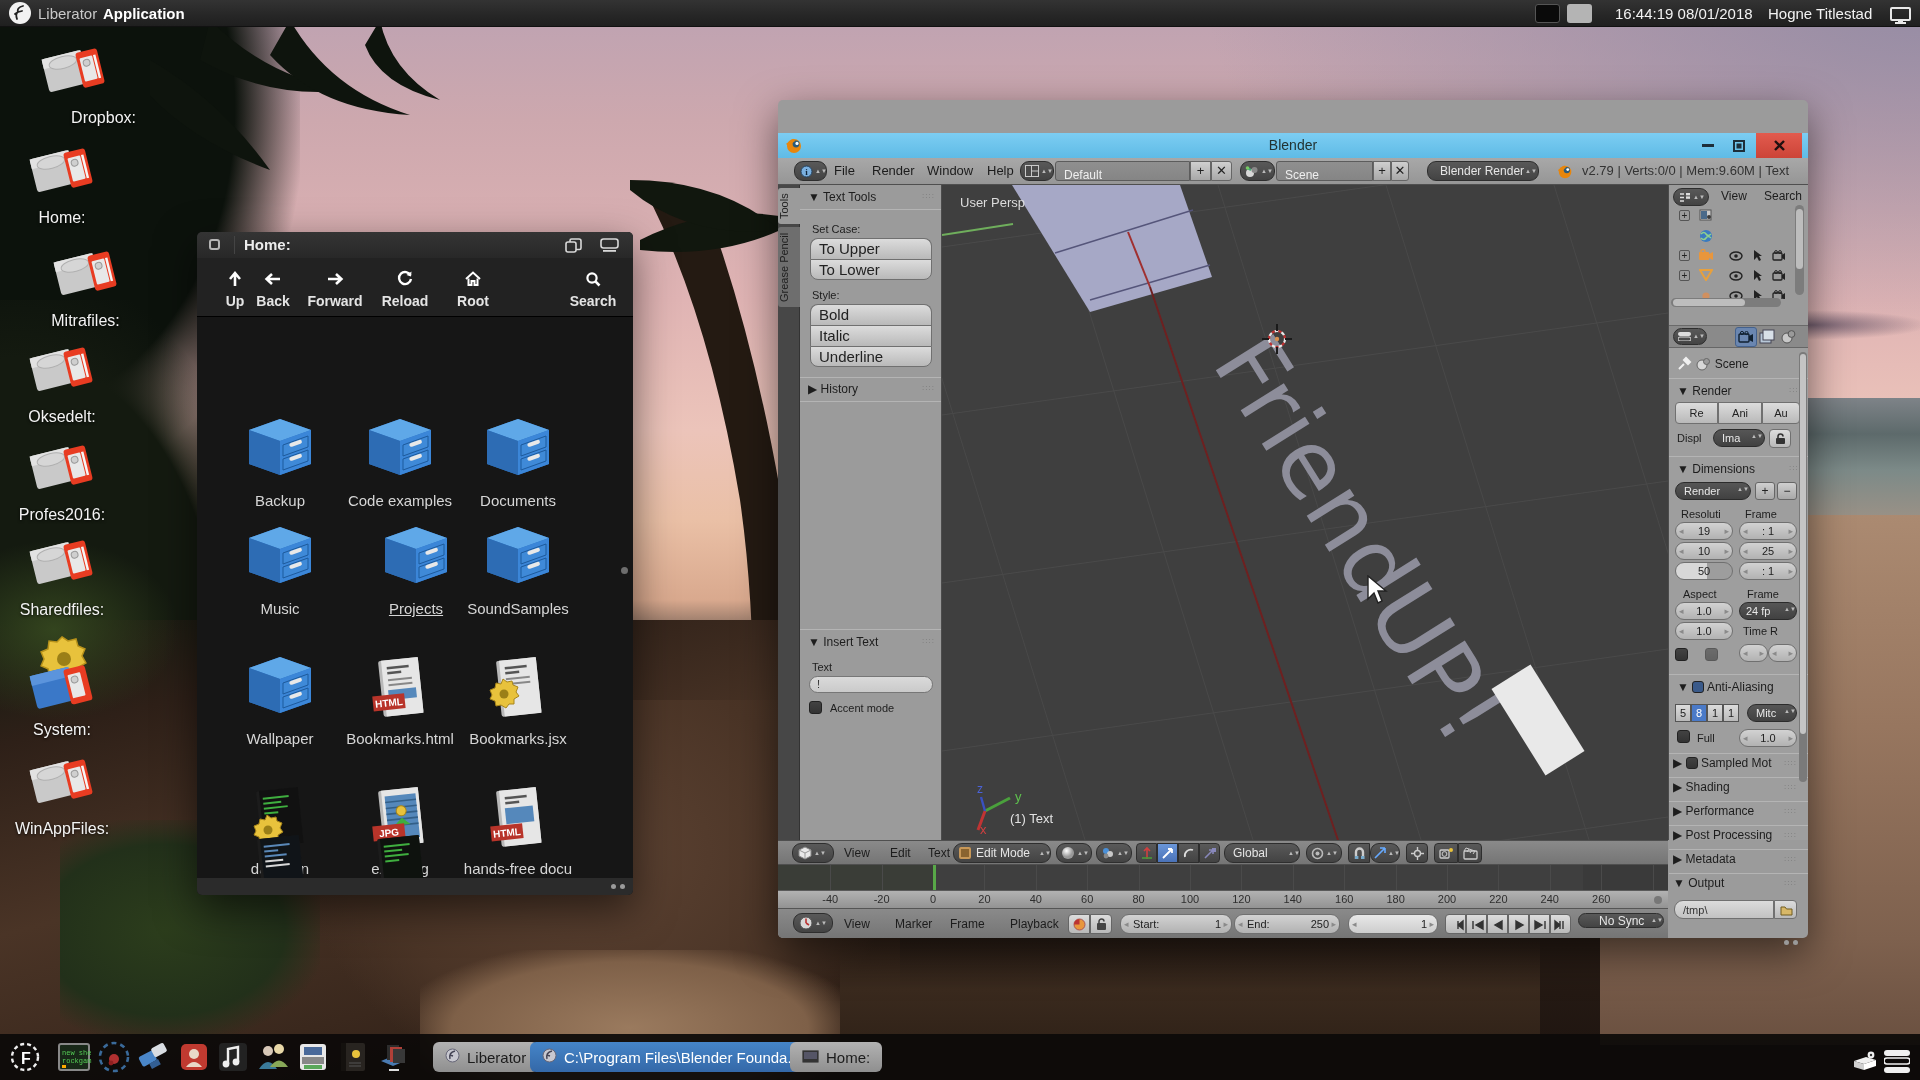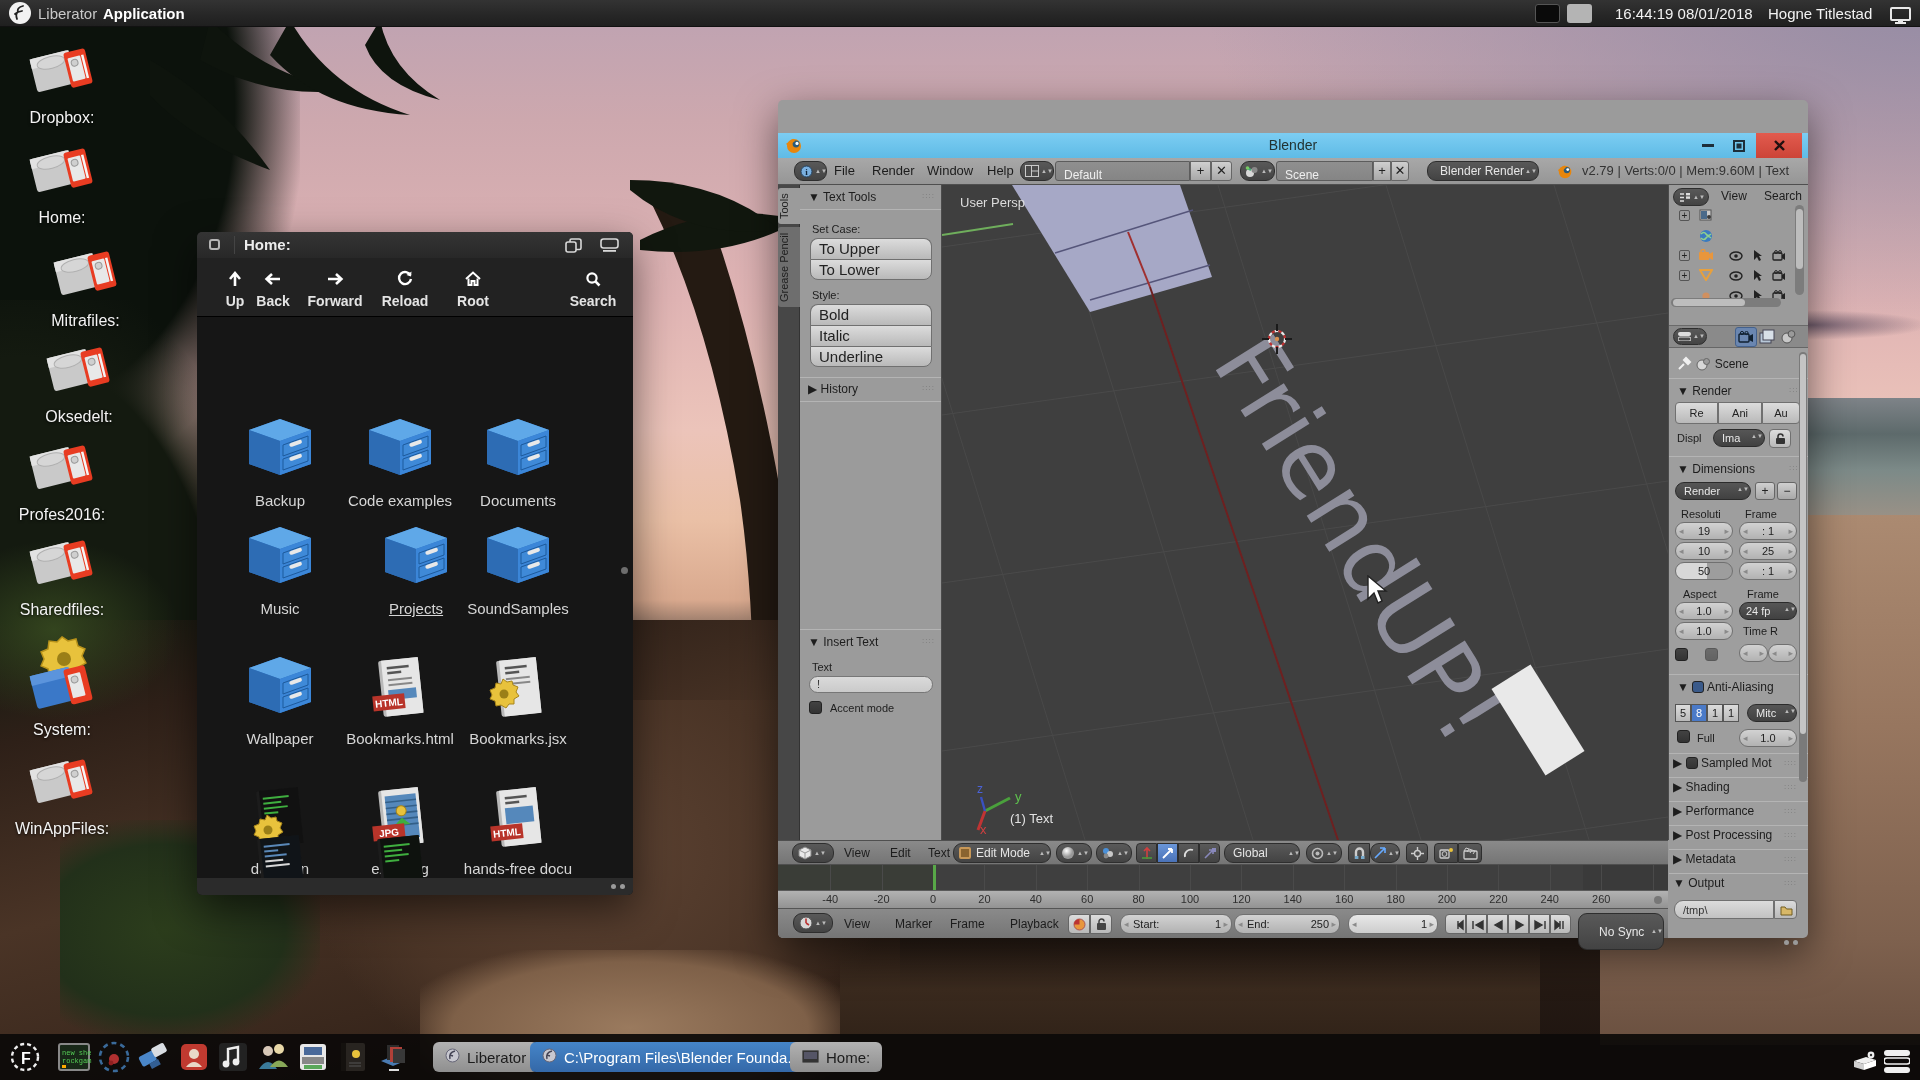--- a/index.html
+++ b/index.html
@@ -158,21 +158,21 @@
     <div class="tb-item" style="left:1890px;top:5px">
       <svg width="21" height="17" viewBox="0 0 21 17">
           <rect x="1" y="1" width="19" height="12" rx="1" fill="none" stroke="#e8e8e8" stroke-width="2"></rect>
           <rect x="8" y="13" width="5" height="2" fill="#e8e8e8"></rect>
           <rect x="5" y="15" width="11" height="2" fill="#e8e8e8"></rect>
         </svg>
     </div>
   </div>
 
   <div id="deskicons">
-      <div class="desk-icon" style="left: 0px; top: 44px;">
+      <div class="desk-icon" style="left: 12px; top: 44px; text-align: right;">
         <svg class="ic" width="76" height="59.28" viewBox="0 0 76 59">
     <g transform="rotate(-14 38 30)">
       <rect x="10" y="8" width="40" height="34" rx="3" fill="#c9c9c9"></rect>
       <rect x="10" y="8" width="40" height="10" fill="#e2e2e2"></rect>
       <ellipse cx="30" cy="16" rx="14" ry="6" fill="#d6d6d6" stroke="#b0b0b0"></ellipse>
       <rect x="44" y="10" width="22" height="36" rx="3" fill="#e83c22"></rect>
       <rect x="47" y="16" width="13" height="24" rx="1" fill="#e8e8e8"></rect>
       <rect x="61" y="16" width="2.5" height="24" fill="#f5f5f5"></rect>
       <circle cx="53" cy="22" r="3.4" fill="#cfcfcf" stroke="#999"></circle>
     </g>
@@ -200,21 +200,21 @@
       <rect x="10" y="8" width="40" height="10" fill="#e2e2e2"></rect>
       <ellipse cx="30" cy="16" rx="14" ry="6" fill="#d6d6d6" stroke="#b0b0b0"></ellipse>
       <rect x="44" y="10" width="22" height="36" rx="3" fill="#e83c22"></rect>
       <rect x="47" y="16" width="13" height="24" rx="1" fill="#e8e8e8"></rect>
       <rect x="61" y="16" width="2.5" height="24" fill="#f5f5f5"></rect>
       <circle cx="53" cy="22" r="3.4" fill="#cfcfcf" stroke="#999"></circle>
     </g>
         </svg>
         <div>Mitrafiles:</div>
       </div>
-      <div class="desk-icon" style="left: 0px; top: 343px; margin-left: 17px;">
+      <div class="desk-icon" style="left: 0px; top: 343px;">
         <svg class="ic" width="76" height="59.28" viewBox="0 0 76 59">
     <g transform="rotate(-14 38 30)">
       <rect x="10" y="8" width="40" height="34" rx="3" fill="#c9c9c9"></rect>
       <rect x="10" y="8" width="40" height="10" fill="#e2e2e2"></rect>
       <ellipse cx="30" cy="16" rx="14" ry="6" fill="#d6d6d6" stroke="#b0b0b0"></ellipse>
       <rect x="44" y="10" width="22" height="36" rx="3" fill="#e83c22"></rect>
       <rect x="47" y="16" width="13" height="24" rx="1" fill="#e8e8e8"></rect>
       <rect x="61" y="16" width="2.5" height="24" fill="#f5f5f5"></rect>
       <circle cx="53" cy="22" r="3.4" fill="#cfcfcf" stroke="#999"></circle>
     </g>
@@ -1079,21 +1079,21 @@
           </svg></span>
         <span class="abs" style="left:730px;top:5px;width:21px;height:20px;background:linear-gradient(180deg,#dcdcdc,#b9b9b9);border:1px solid #666;border-radius:0"><svg width="15" height="12" viewBox="0 0 15 12" style="margin:4px 3px" fill="#333" stroke="#333" stroke-width="1.4">
             <path d="M4 2 L11 6 L4 10 Z"></path>
           </svg></span>
         <span class="abs" style="left:751px;top:5px;width:21px;height:20px;background:linear-gradient(180deg,#dcdcdc,#b9b9b9);border:1px solid #666;border-radius:0"><svg width="15" height="12" viewBox="0 0 15 12" style="margin:4px 3px" fill="#333" stroke="#333" stroke-width="1.4">
             <path d="M2 2 L9 6 L2 10 Z M12 2 V10"></path>
           </svg></span>
         <span class="abs" style="left:772px;top:5px;width:21px;height:20px;background:linear-gradient(180deg,#dcdcdc,#b9b9b9);border:1px solid #666;border-radius:0 4px 4px 0"><svg width="15" height="12" viewBox="0 0 15 12" style="margin:4px 3px" fill="#333" stroke="#333" stroke-width="1.4">
             <path d="M6 2 V10 M1 2 L6 6 L1 10 Z M9 2 V10"></path>
           </svg></span>
-        <span class="dd abs" style="left:800px;top:4px;width:86px;height:37px;padding-left:20px">No Sync<span class="stepper" style="margin-left:auto;margin-right:3px"></span></span>
+        <span class="dd abs" style="left:800px;top:4px;width:86px;height:15px;padding-left:20px">No Sync<span class="stepper" style="margin-left:auto;margin-right:3px"></span></span>
       </div>
     <div class="dots" style="right:10px;bottom:-7px">
         <i></i>
         <i></i>
       </div>
   </div>
 
   <div id="taskbar">
     <div id="launchers">
         <div class="launch" style="left: 8px;"><svg width="36" height="36" viewBox="0 0 36 36">

